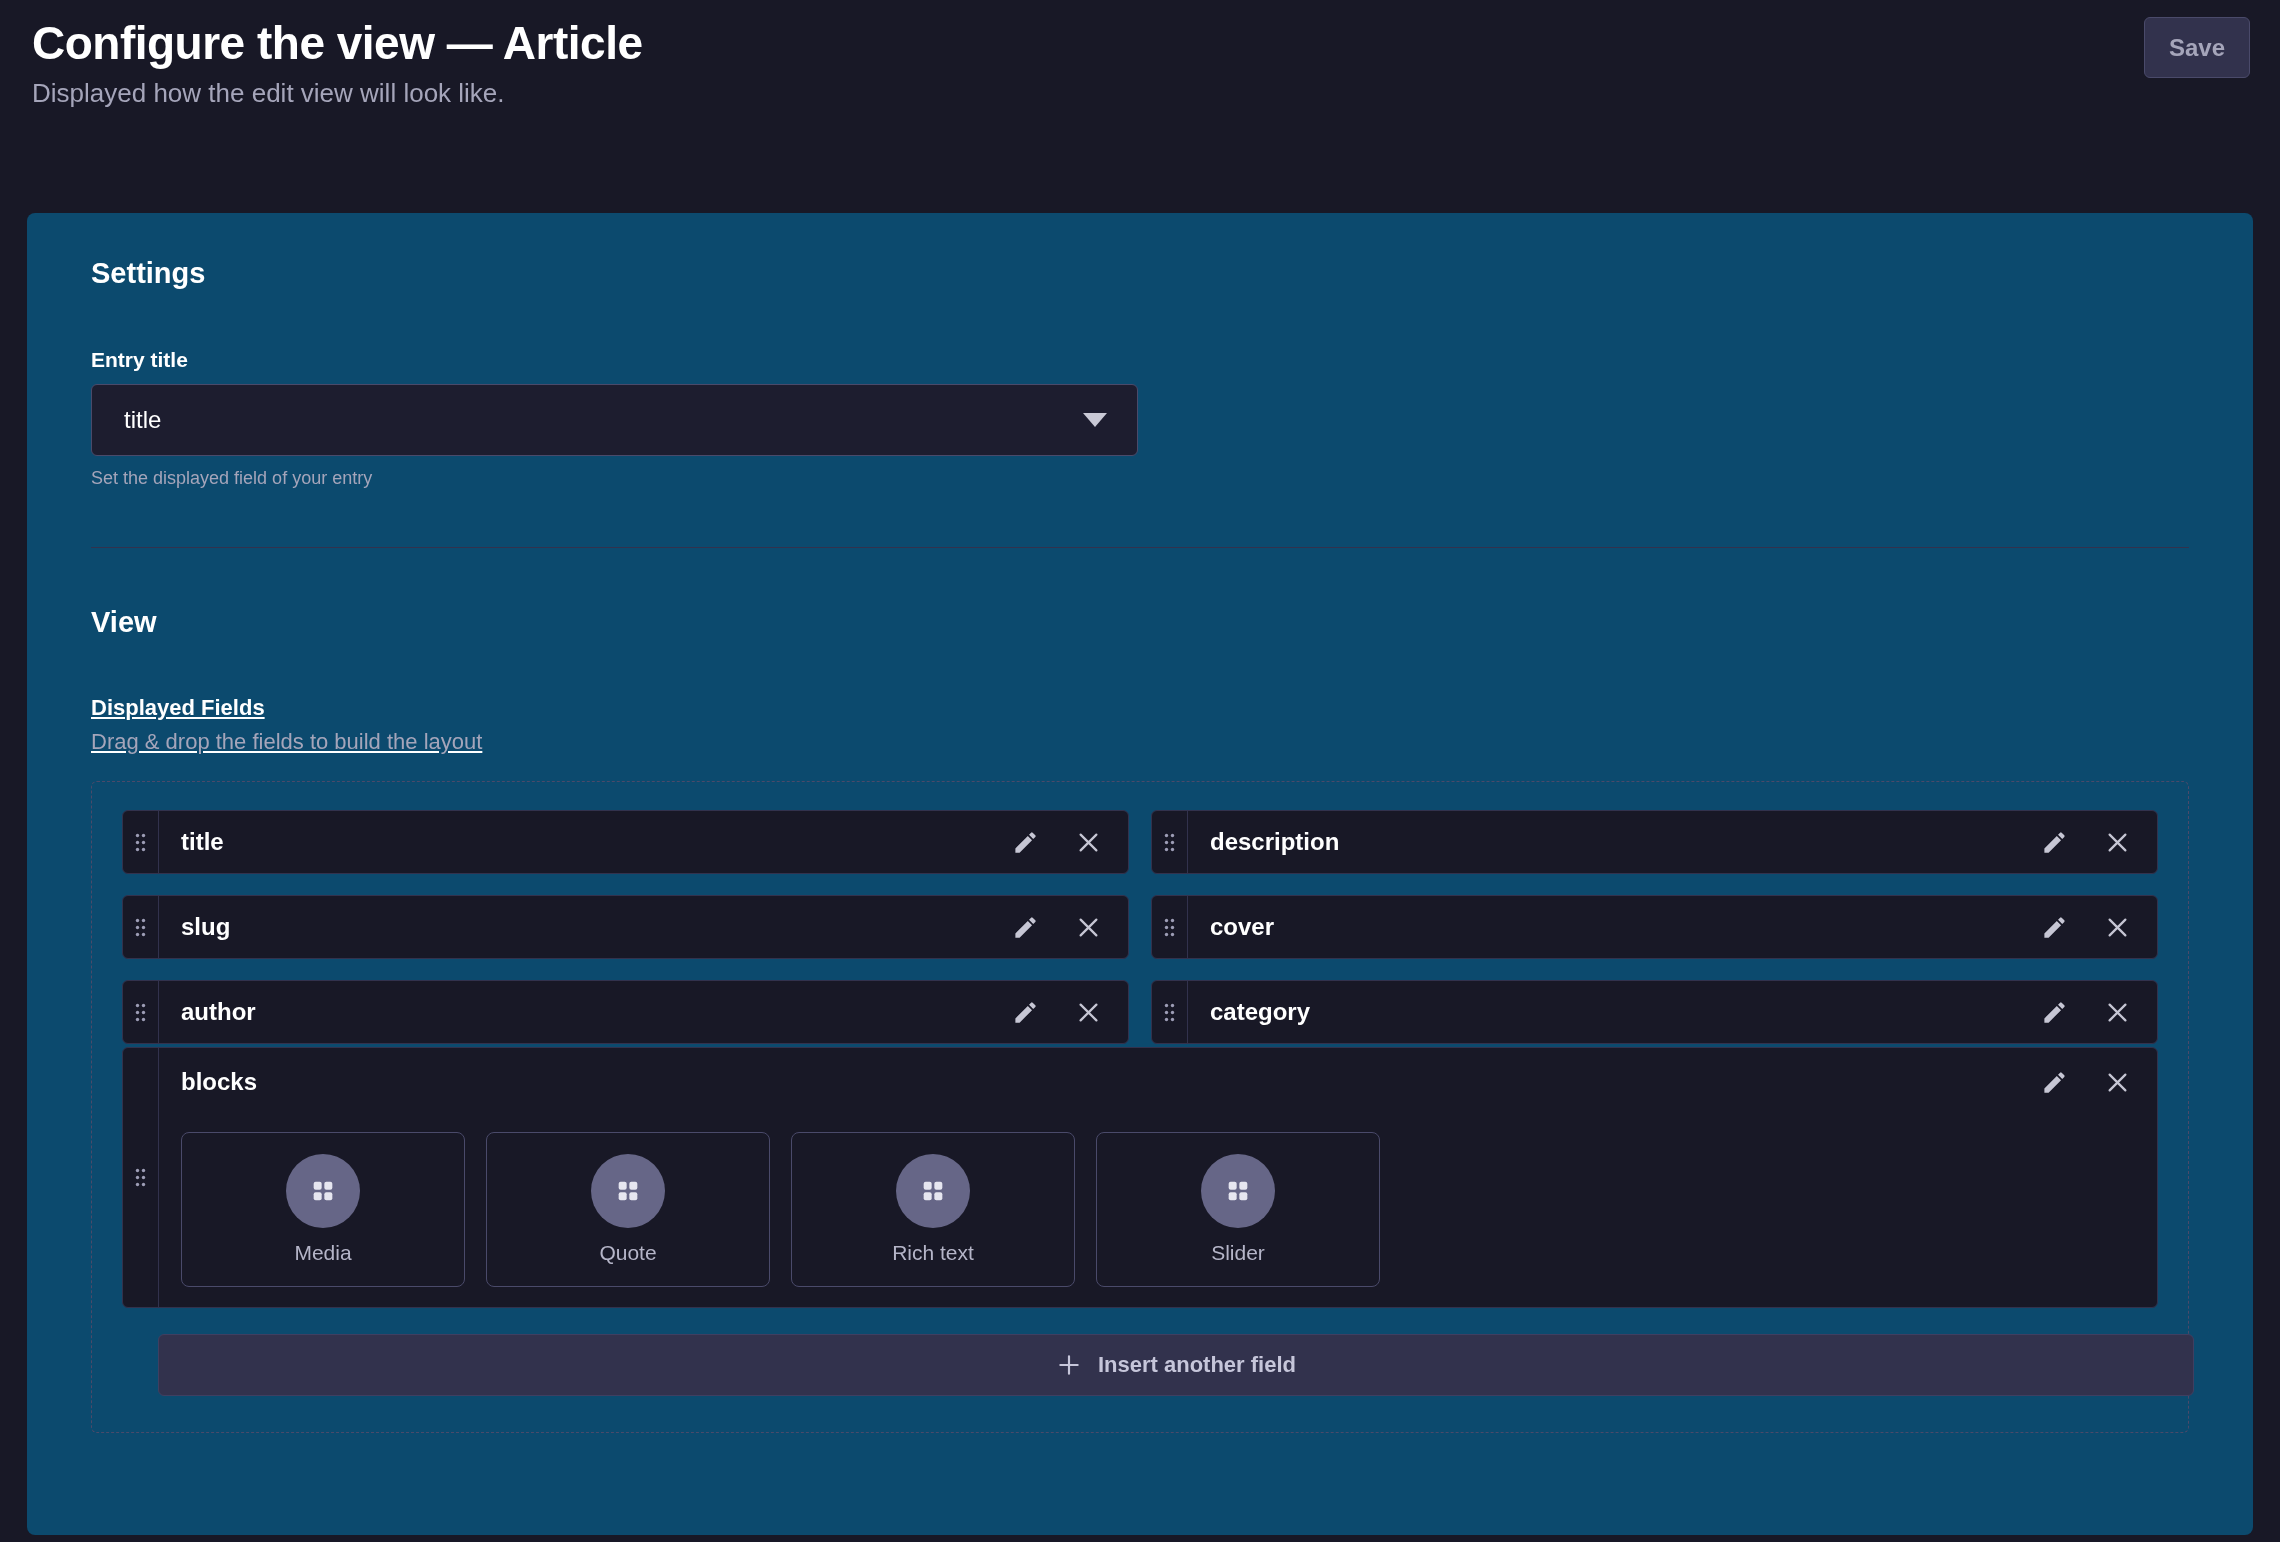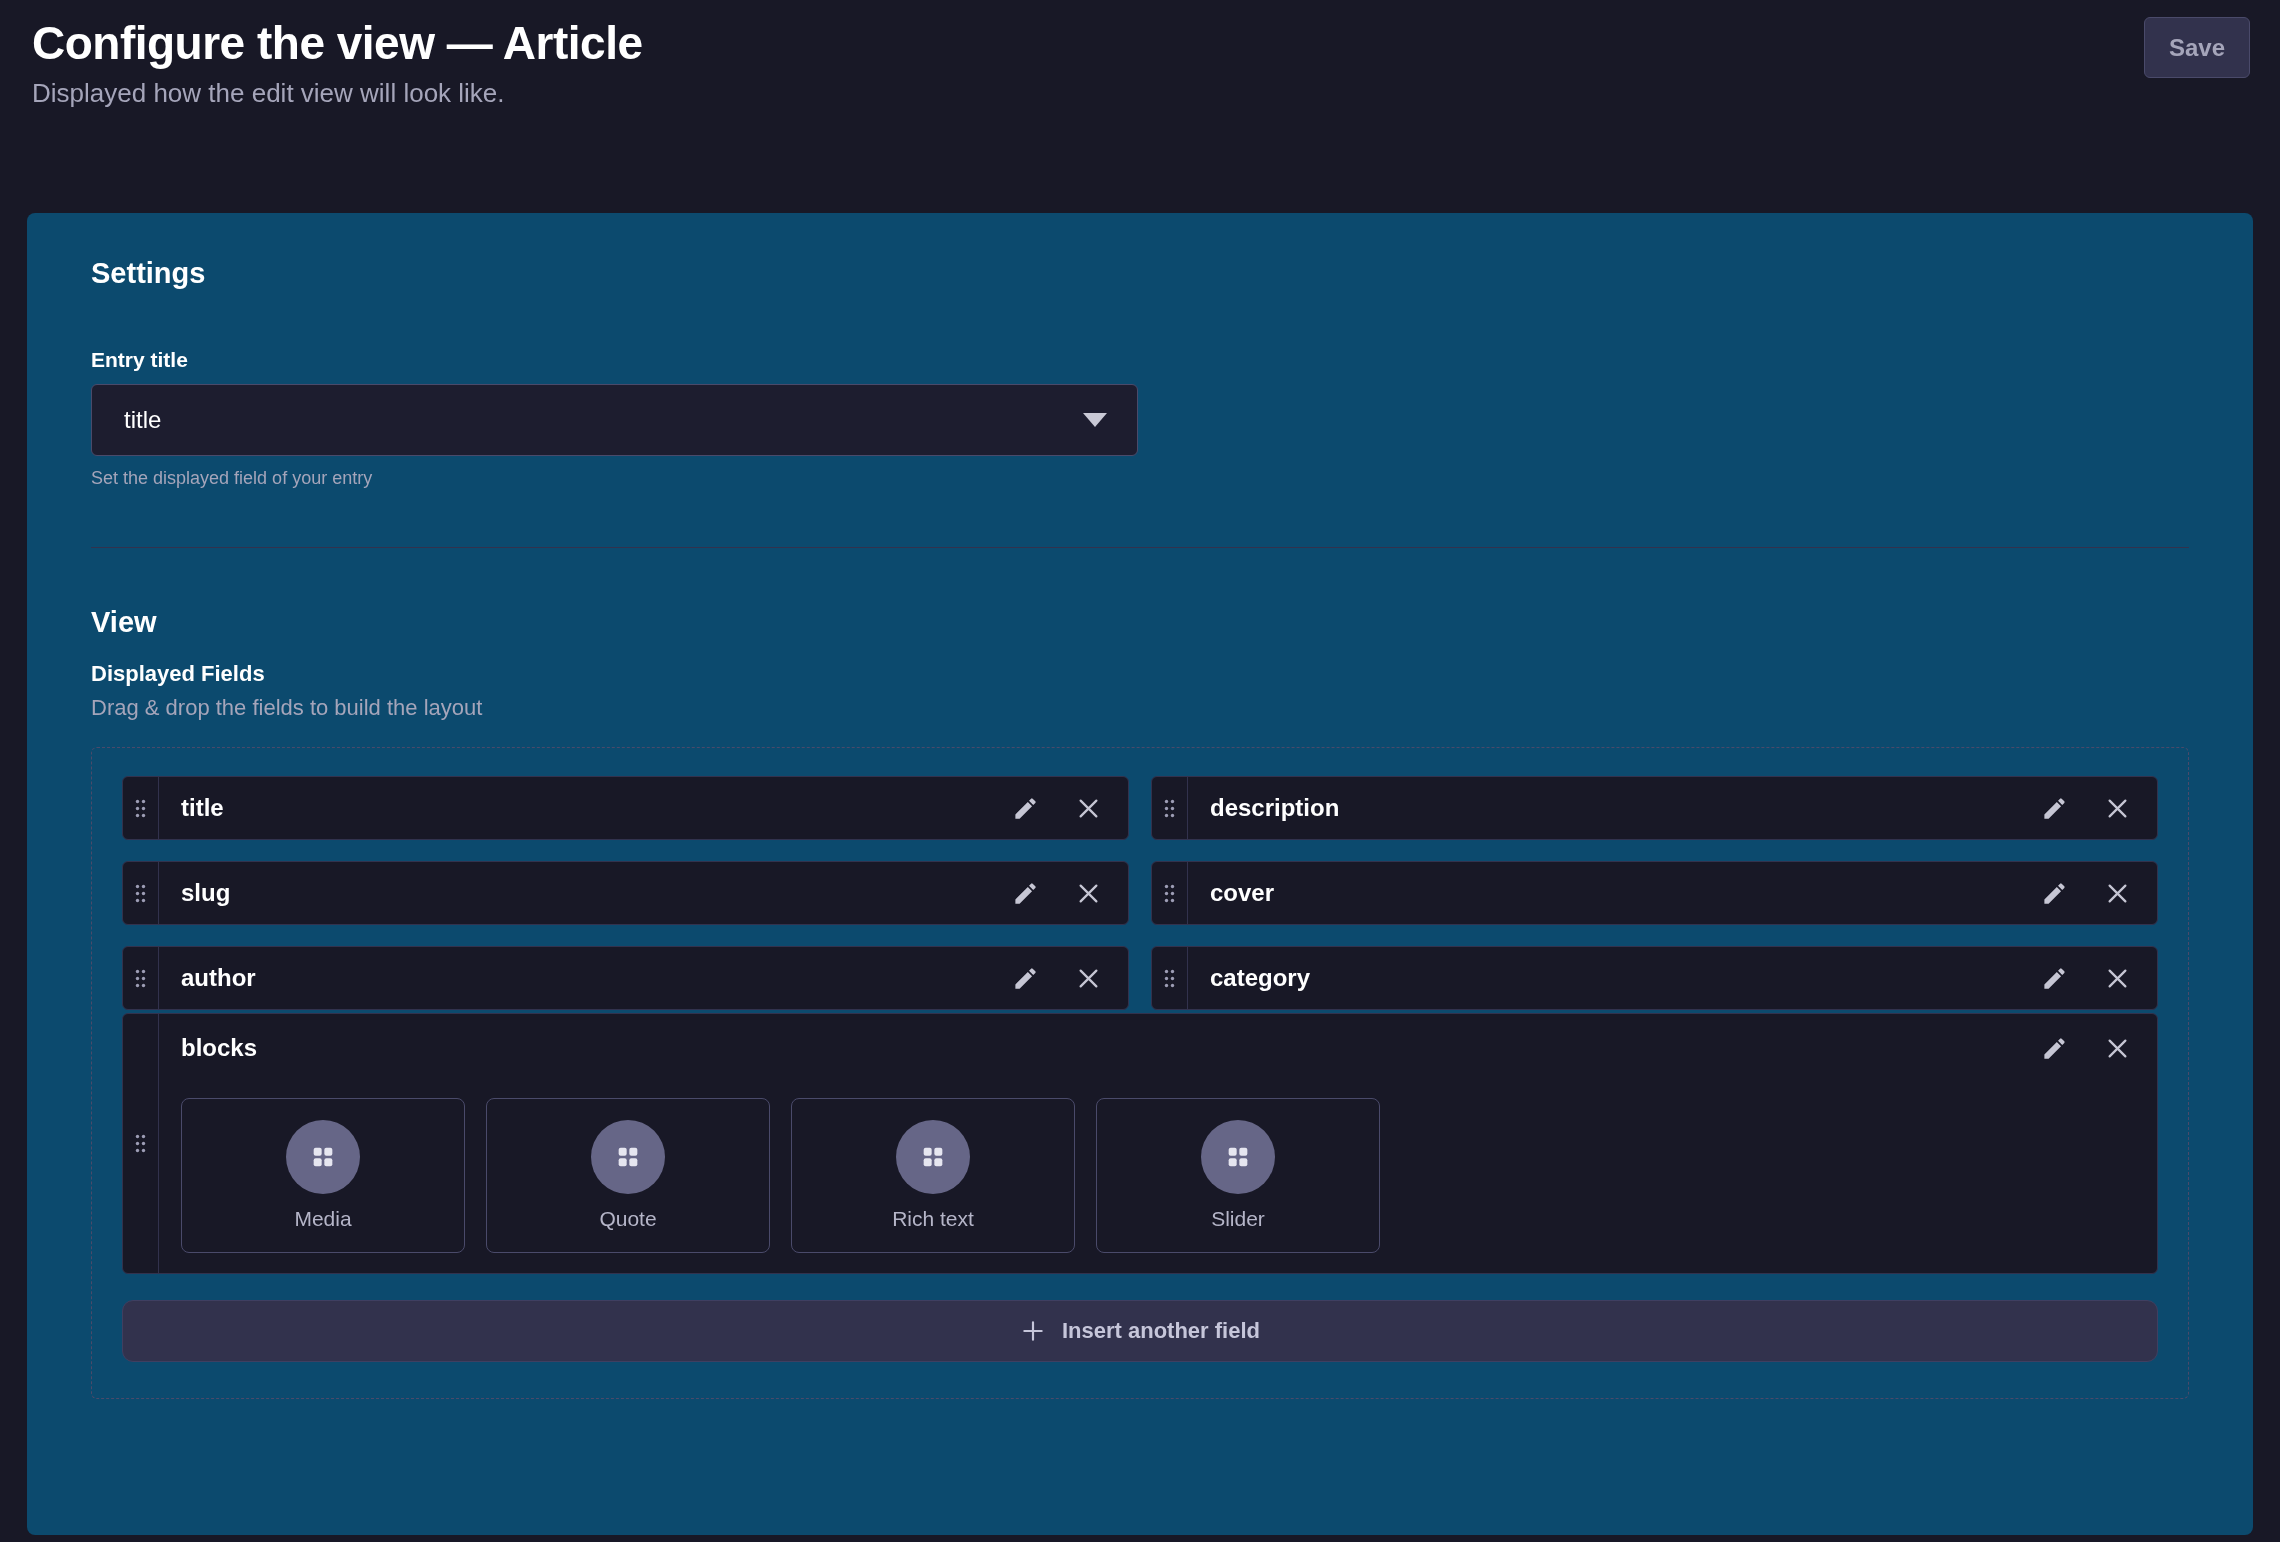--- a/index.html
+++ b/index.html
@@ -49,21 +49,21 @@
   .caret-down {
     width: 0; height: 0;
     border-left: 12px solid transparent;
     border-right: 12px solid transparent;
     border-top: 14px solid #c9c9d6;
   }
   .hint { margin-top: 12px; font-size: 18px; color: #a5a5ba; }
 
   .divider { border: none; border-top: 1px solid #32324d; margin: 58px 0; }
 
-  .displayed-fields-head { margin-top: 22px; }
+  .displayed-fields-head { margin-top: 56px; text-decoration: underline; }
   .df-title { font-size: 22px; font-weight: 700; color: #ffffff; }
   .df-hint { margin-top: 8px; font-size: 22px; color: #a5a5ba; }
 
   
   .drop-zone {
     margin-top: 26px;
     border: 1px dashed #4a4a6a; border-radius: 6px;
     padding: 28px 30px 36px 30px;
   }
 
@@ -125,25 +125,26 @@
     background: #666687;
     display: flex; align-items: center; justify-content: center;
   }
   .tile-label { margin-top: 13px; font-size: 21px; color: #b5b5c8; }
 
   
   .insert-btn {
     margin-top: 26px;
     width: 100%; height: 62px;
     background: #32324d;
-    border: 1px solid #3f3f61; border-radius: 11px;
+    border: 1px solid #3f3f61; border-radius: 6px;
     display: flex; align-items: center; justify-content: center; gap: 16px;
     color: #c6c6da; font-size: 22px; font-weight: 600;
     font-family: "Liberation Sans", sans-serif;
     cursor: pointer;
+    margin-left: 36px;
   }
 
   svg { display: block; }
 </style>
 </head>
 <body>
 
 <div class="header">
   <h1 class="page-title">Configure the view — Article</h1>
   <p class="page-subtitle">Displayed how the edit view will look like.</p>

